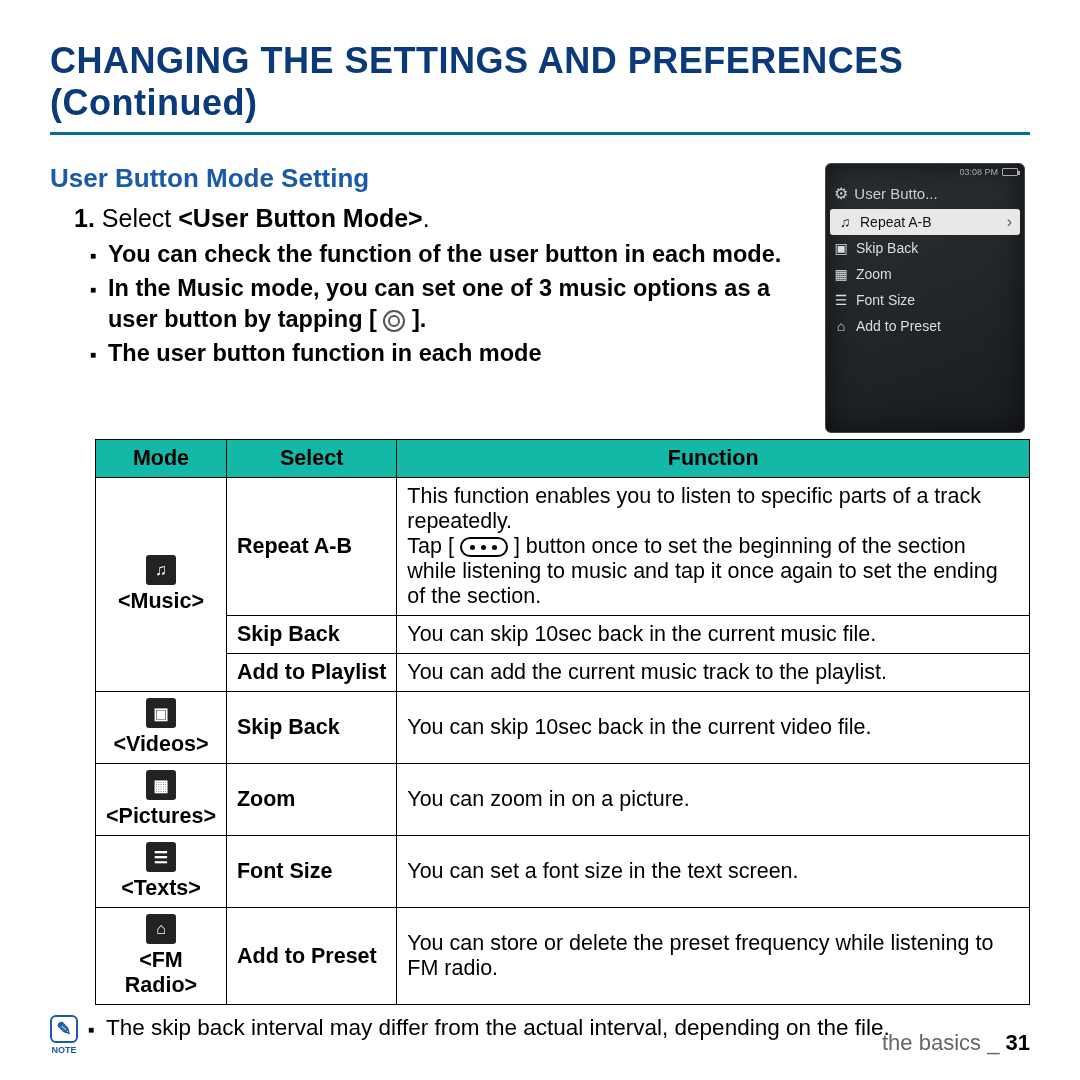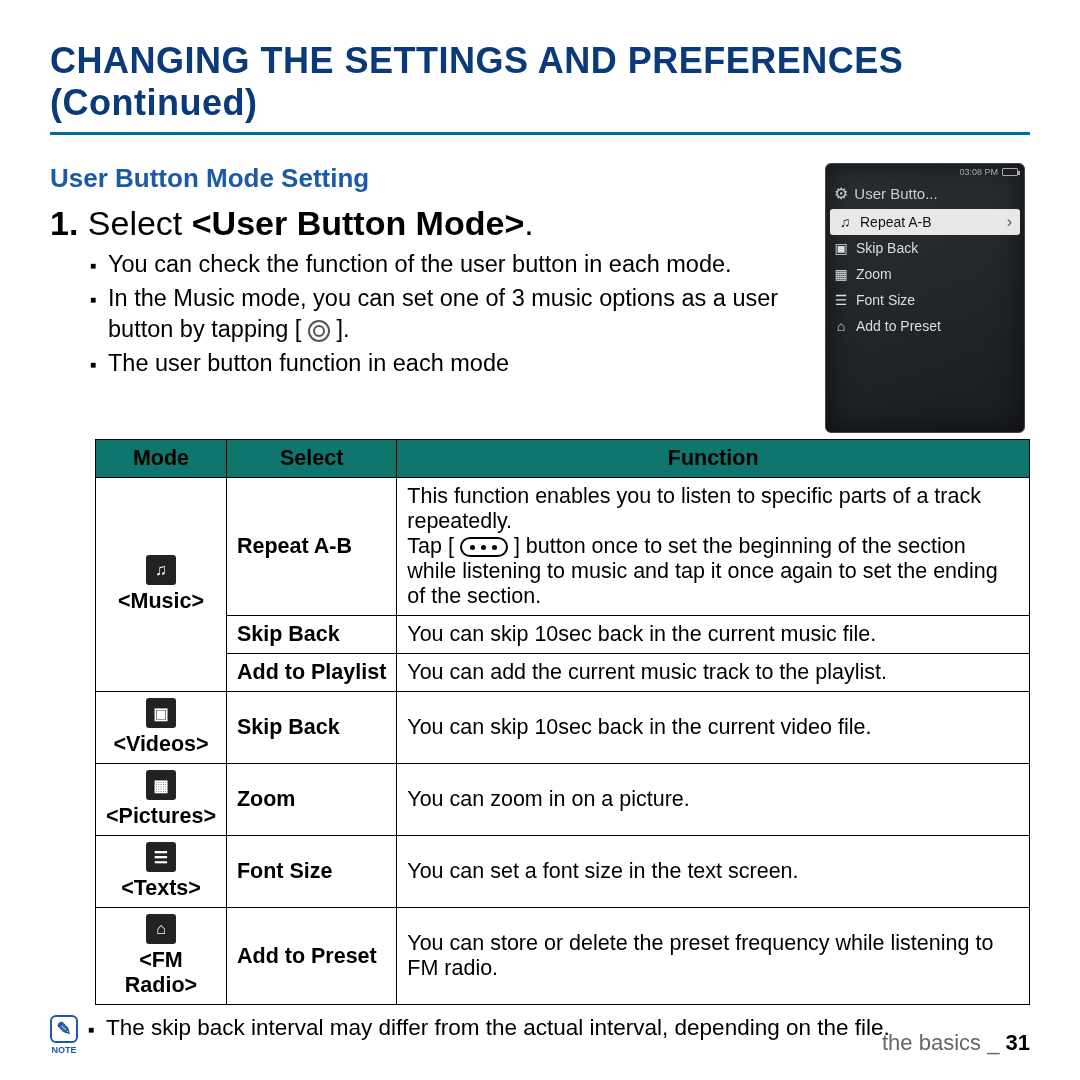--- a/index.html
+++ b/index.html
@@ -43,45 +43,46 @@
     height: 24px;
     border: 2px solid #000;
     border-radius: 12px;
     vertical-align: middle;
     gap: 6px;
   }
   .dots-btn .dot {
     width: 5px; height: 5px; background: #000; border-radius: 50%;
   }
   .step {
-    font-size: 34px;
+    font-size: 25px;
     margin-bottom: 6px;
-  }
-  .bullets { margin-left: 40px; font-size: 23.5px; line-height: 1.35; }
+    margin-left: 24px;
+  }
+  .bullets { margin-left: 40px; font-size: 23.5px; line-height: 1.35; font-weight: bold; }
   .bullets li { list-style: none; position: relative; padding-left: 18px; margin-bottom: 2px; }
   .bullets li::before {
     content: "■"; font-size: 10px; position: absolute; left: 0; top: 10px;
   }
   .circle-icon {
     display: inline-flex;
     width: 22px; height: 22px;
     border: 2px solid #555; border-radius: 50%;
     vertical-align: middle;
     align-items: center; justify-content: center;
   }
   .circle-icon::after { content: ""; width: 8px; height: 8px; border: 2px solid #555; border-radius: 50%; }
   table {
     width: 100%;
     border-collapse: collapse;
     margin-left: 45px;
     margin-top: 6px;
     font-size: 21.5px;
   }
   table, th, td { border: 1px solid #000; }
-  th { background: #0f766e; font-weight: bold; padding: 6px 8px; text-align: center; }
+  th { background: #14b8a6; font-weight: bold; padding: 6px 8px; text-align: center; }
   td { padding: 6px 10px; vertical-align: middle; }
   td.mode-cell { text-align: center; font-weight: bold; }
   td.option-cell { font-weight: bold; text-align: left; white-space: nowrap; }
   .mode-icon {
     display: flex; align-items: center; justify-content: center;
     width: 30px; height: 30px; background: #222; color: #fff;
     margin: 0 auto 4px; font-size: 16px; border-radius: 3px;
   }
   .note-row { display: flex; gap: 10px; margin-top: 10px; align-items: flex-start; font-size: 22.5px; }
   .note-badge {

